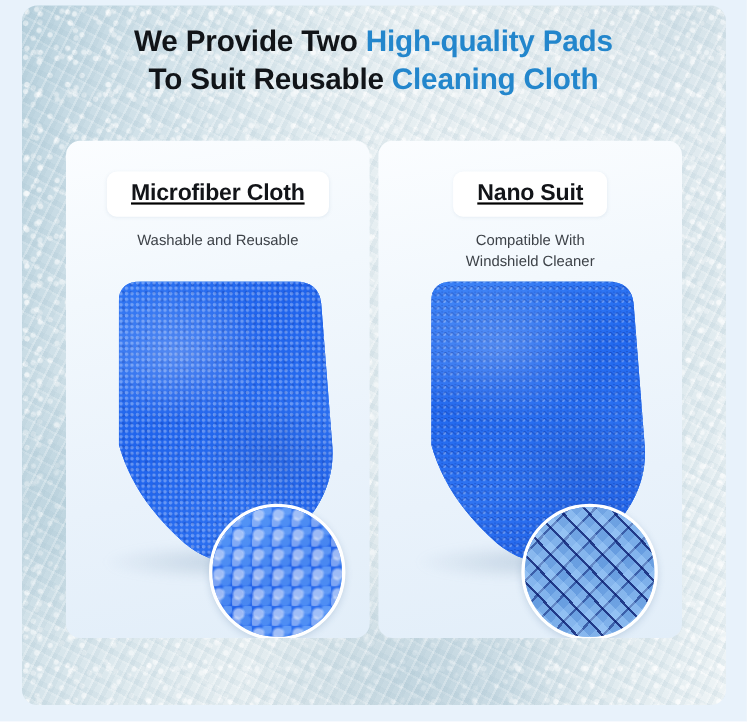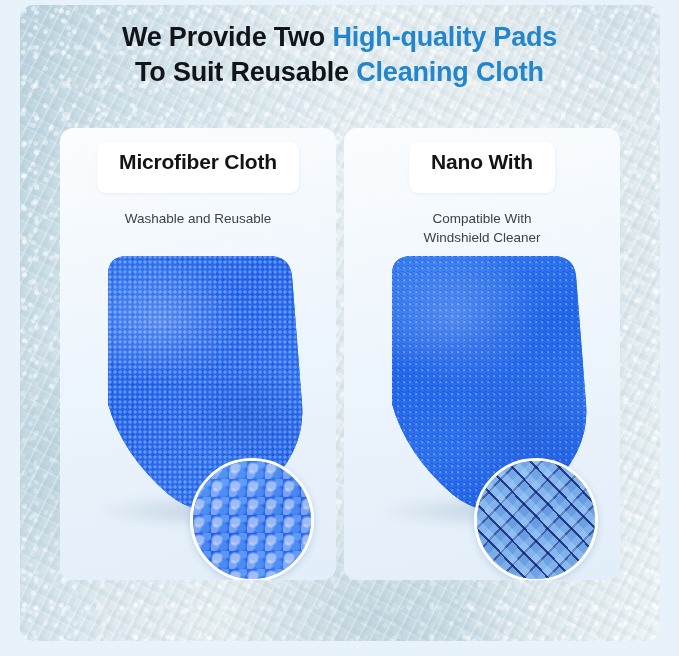--- a/index.html
+++ b/index.html
@@ -117,25 +117,26 @@
     flex: 1 1 0;
     border-radius: 13px;
     overflow: hidden;
     background: linear-gradient(170deg, #fbfdff 0%, #f2f8fd 30%, #e9f2fb 68%, #e2eef9 100%);
   }
 
   .pill {
     position: absolute;
     left: 50%;
     transform: translateX(-50%);
-    top: 14px;
+    top: 28px;
     background: #ffffff;
     border-radius: 9px;
-    padding: 9px 22px 21px;
+    padding: 9px 22px 11px;
     box-shadow: 0 1px 3px rgba(110,140,170,.10);
+    text-decoration: underline;
   }
   .pill-text {
     font-size: 21px;
     font-weight: 700;
     color: #121418;
     white-space: nowrap;
     letter-spacing: -0.2px;
     line-height: 1;
   }
   .subtitle {
@@ -291,21 +292,21 @@
         </div>
       </div>
 
       <div class="inset">
         <div class="inset-fill inset-microfiber"></div>
       </div>
     </div>
 
     <div class="card">
       <div class="pill">
-        <div class="pill-text">Nano With</div>
+        <div class="pill-text">Nano Suit</div>
       </div>
       <div class="subtitle">
         <span class="sline">Compatible With</span>
         <span class="sline">Windshield Cleaner</span>
       </div>
 
       <div class="pad-wrap">
         <div class="pad-shadow"></div>
         <div class="pad">
           <div class="pad-inner tex-nano"></div>

